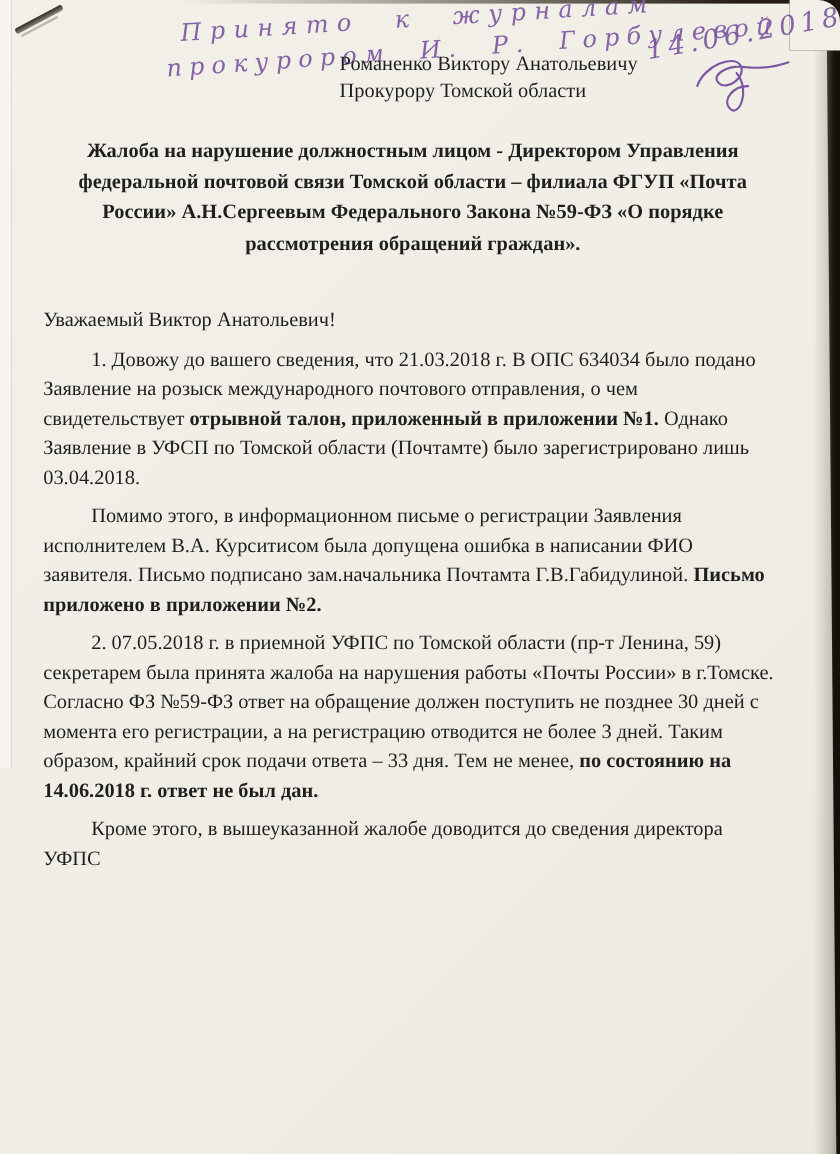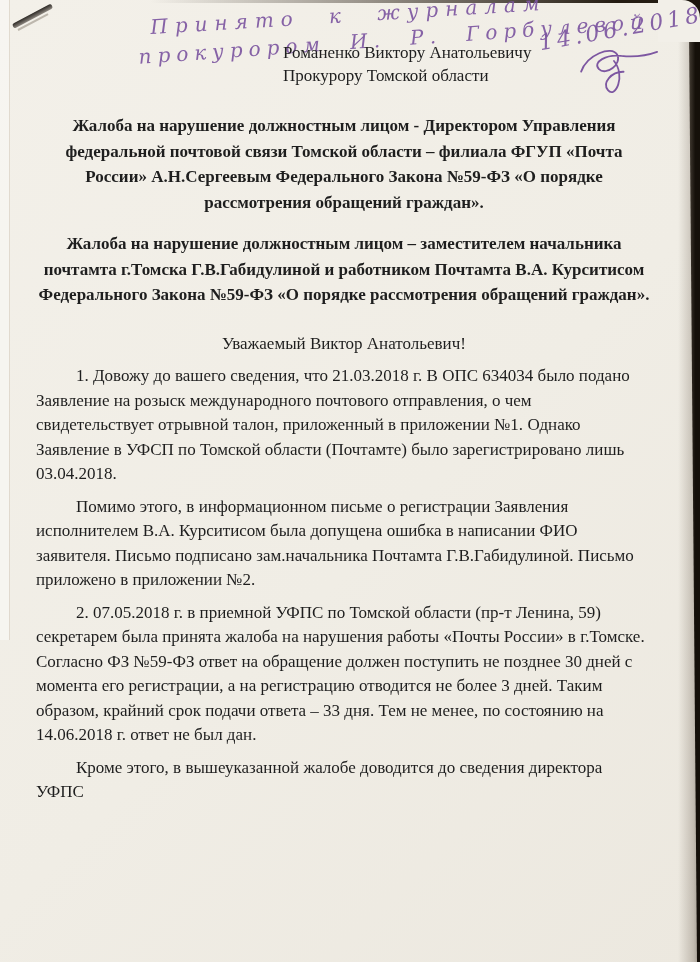--- a/index.html
+++ b/index.html
@@ -68,23 +68,23 @@
     position: absolute; left: 36px; top: 0; width: 616px;
     font-size: 17px; line-height: 24.5px;
   }
   .recipient { margin: 42px 0 0 247px; line-height: 22.5px; }
   .sender    { margin: 11px 0 0 247px; line-height: 22.5px; }
   .heading {
     font-weight: bold; text-align: center; line-height: 25.5px;
   }
   .heading-1 { margin: 26px 8px 0 8px; }
   .heading-2 { margin: 16px 0 0 0; }
-  .salutation { margin-top: 24px; text-align: center; }
+  .salutation { margin-top: 40px; text-align: left; }
   .para { margin: 8px 0 0 0; text-indent: 40px; }
-  .para .bold { font-weight: normal; }
+  .para .bold { font-weight: bold; }
 </style>
 </head>
 <body>
 
 <div class="scan">
 
   <div class="left-strip"></div>
   <div class="staple"></div>
   <div class="staple-hi"></div>
   <div class="edge-top"></div>
@@ -105,21 +105,20 @@
   <div class="content">
 
     <div class="recipient">
         <div>Романенко Виктору Анатольевичу</div>
         <div>Прокурору Томской области</div>
       </div>
 
 
     <div class="heading heading-1">Жалоба на нарушение должностным лицом - Директором Управления федеральной  почтовой связи Томской области – филиала ФГУП «Почта России» А.Н.Сергеевым Федерального Закона №59-ФЗ «О порядке рассмотрения обращений граждан».</div>
 
-    <div class="heading heading-2">Жалоба на нарушение должностным лицом – заместителем начальника почтамта г.Томска Г.В.Габидулиной и работником Почтамта В.А. Курситисом Федерального Закона №59-ФЗ «О порядке рассмотрения обращений граждан».</div>
 
     <div class="salutation">Уважаемый Виктор Анатольевич!</div>
 
     <div>
         <p class="para"><span>1. Довожу до вашего сведения, что 21.03.2018 г. В ОПС 634034 было подано Заявление на розыск международного почтового отправления, о чем свидетельствует </span><span class="bold">отрывной талон, приложенный в приложении №1.</span><span> Однако Заявление в УФСП по Томской области (Почтамте) было зарегистрировано лишь 03.04.2018.</span></p>
         <p class="para"><span>Помимо этого, в информационном письме о регистрации Заявления исполнителем В.А. Курситисом была допущена ошибка в написании ФИО заявителя. Письмо подписано зам.начальника  Почтамта Г.В.Габидулиной. </span><span class="bold">Письмо приложено в приложении №2.</span></p>
         <p class="para"><span>2. 07.05.2018 г. в приемной УФПС по Томской области (пр-т Ленина, 59) секретарем была принята жалоба на нарушения работы «Почты России» в г.Томске. Согласно ФЗ №59-ФЗ ответ на обращение должен поступить не позднее 30 дней с момента его регистрации, а на регистрацию отводится не более 3 дней. Таким образом, крайний срок подачи ответа – 33 дня. Тем не менее,  </span><span class="bold">по состоянию на 14.06.2018 г. ответ не был дан.</span></p>
         <p class="para"><span>Кроме этого, в вышеуказанной жалобе доводится до сведения директора УФПС</span></p>
       </div>
 

